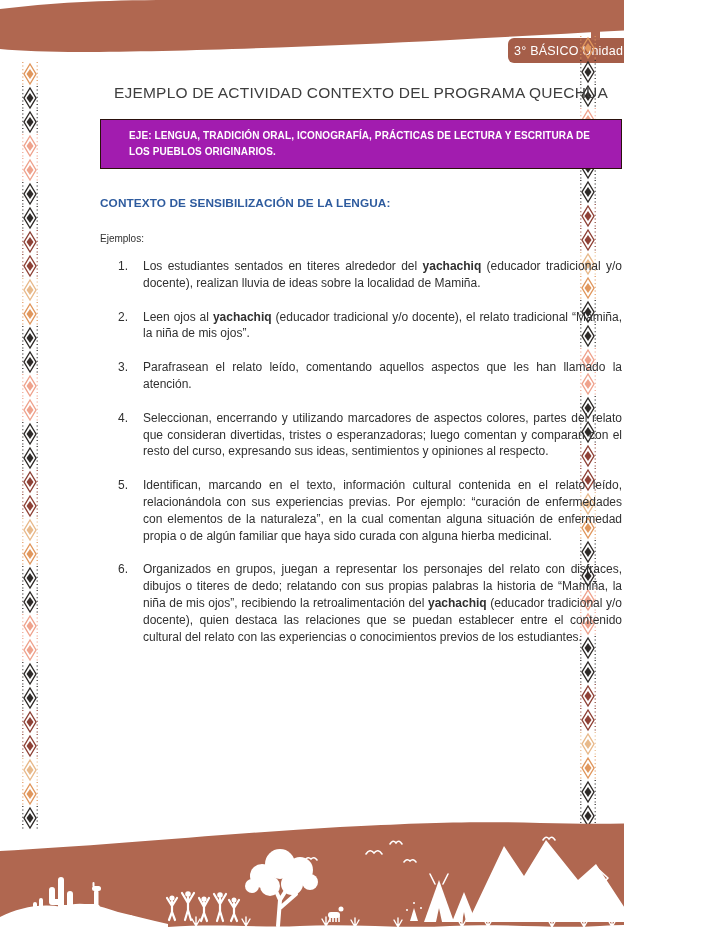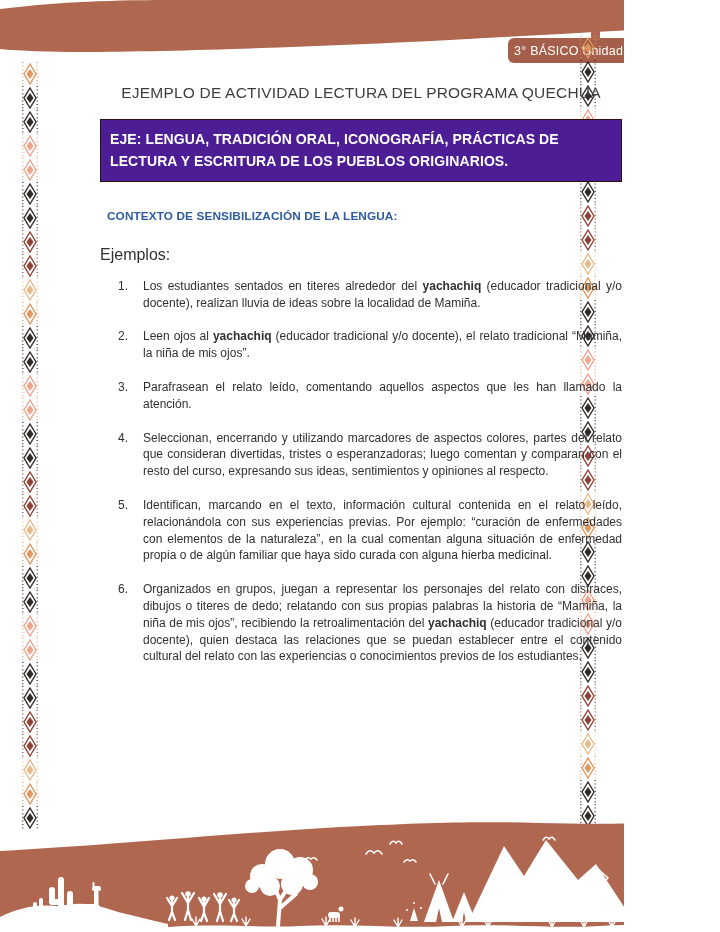--- a/index.html
+++ b/index.html
@@ -17,26 +17,26 @@
 
   
   .strip{position:absolute;display:block;}
   .strip.left{left:22px;top:62px;}
   .strip.right{right:28px;top:36px;}
 
   
   .content{position:absolute;left:100px;top:84px;width:522px;}
   h1.title{margin:0 0 17px 0;font-size:15.5px;font-weight:400;color:#3e3e3e;
            text-align:center;letter-spacing:.2px;white-space:nowrap;}
-  .banner{background:#4c1d95;border:1px solid #2a110d;color:#fff;font-weight:bold;
-          font-size:14px;line-height:1.6;padding:8px 9px;letter-spacing:.1px;}
-  .context-heading{margin:27px 0 0 7px;color:#2e5b9e;font-weight:bold;font-size:11.8px;letter-spacing:.1px;}
+  .banner{background:#a21caf;border:1px solid #2a110d;color:#fff;font-weight:bold;
+          font-size:10px;line-height:1.6;padding:8px 28px;letter-spacing:.1px;}
+  .context-heading{margin:27px 0 0 0;color:#2e5b9e;font-weight:bold;font-size:11.8px;letter-spacing:.1px;}
   .activity{margin:16px 0 0 0;font-size:12px;line-height:17px;text-align:justify;}
   .activity .label{color:#e8a23c;font-weight:bold;}
-  .examples-label{margin:23px 0 8px 0;font-size:16px;}
+  .examples-label{margin:23px 0 8px 0;font-size:10px;}
   ol.examples{list-style:none;margin:14px 0 0 0;padding:0 0 0 18px;}
   ol.examples li{display:flex;margin-bottom:17px;font-size:12px;line-height:16.8px;}
   ol.examples .num{flex:none;width:25px;}
   ol.examples .txt{flex:1;text-align:justify;}
   .b{font-weight:bold;margin-top:8px;}
 
   
   .footer-svg{position:absolute;left:0;bottom:0;display:block;}
 </style>
 </head>
@@ -441,21 +441,21 @@
       </g>
       <g>
         <path d="M8 770 L14 780 L8 790 L2 780 Z" fill="none" stroke="#2e2a28" stroke-width="1.4"></path>
         <path d="M8 775 L11.5 780 L8 785 L4.5 780 Z" fill="#2e2a28"></path>
         <line x1="0.8" y1="768" x2="0.8" y2="792" stroke="#2e2a28" stroke-width="1.2" stroke-dasharray="1 2.6"></line>
         <line x1="15.2" y1="768" x2="15.2" y2="792" stroke="#2e2a28" stroke-width="1.2" stroke-dasharray="1 2.6"></line>
       </g>
     </svg>
 
   <div class="content">
-    <h1 class="title">EJEMPLO DE ACTIVIDAD LECTURA DEL PROGRAMA QUECHUA</h1>
+    <h1 class="title">EJEMPLO DE ACTIVIDAD CONTEXTO DEL PROGRAMA QUECHUA</h1>
 
     <div class="banner">
       <span>EJE: LENGUA, TRADICIÓN ORAL, ICONOGRAFÍA, PRÁCTICAS DE LECTURA Y ESCRITURA DE LOS PUEBLOS ORIGINARIOS.</span>
     </div>
 
     <p class="context-heading">CONTEXTO DE SENSIBILIZACIÓN DE LA LENGUA:</p>
 
 
     <p class="examples-label">Ejemplos:</p>
 

